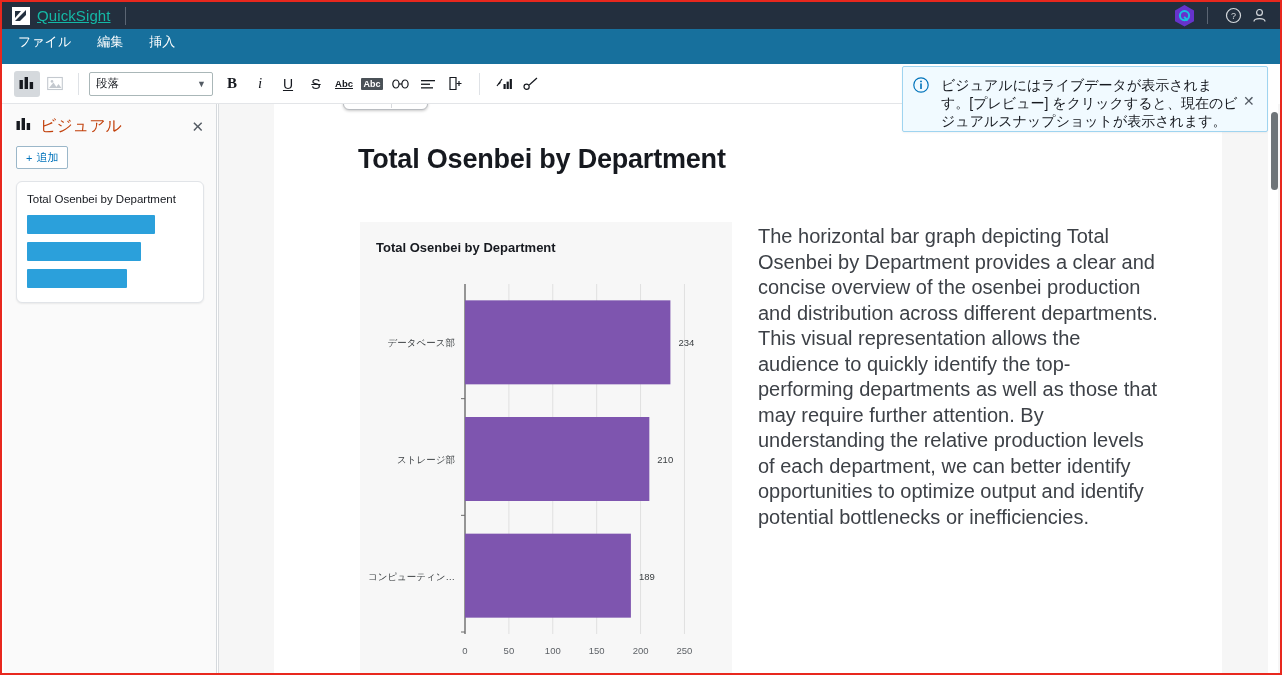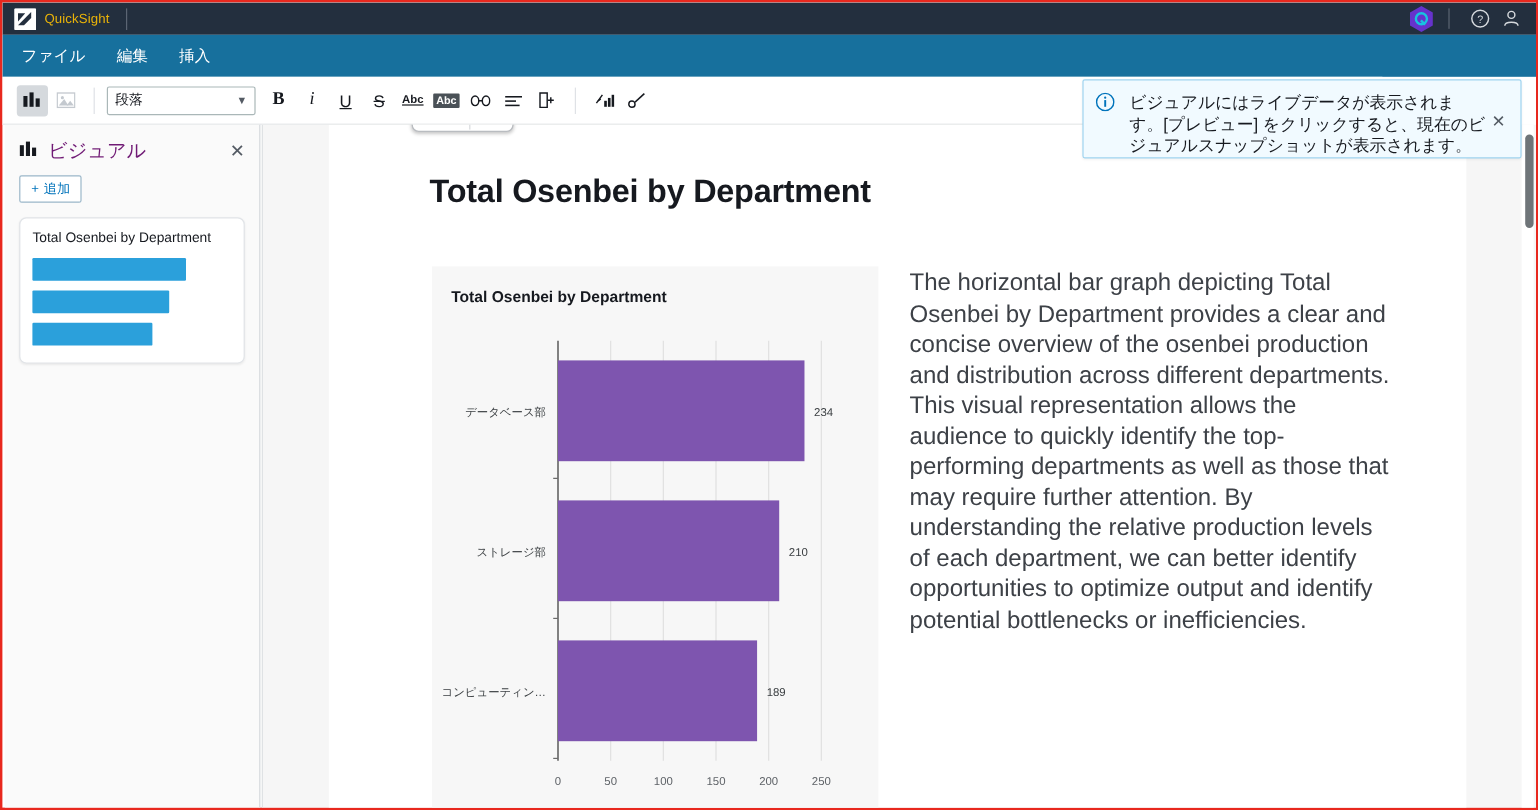--- a/index.html
+++ b/index.html
@@ -24,21 +24,21 @@
     background: #232f3e;
     display: flex; align-items: center;
     color: #ffffff;
   }
   .qs-logo-wrap { display: flex; align-items: center; margin-left: 10px; gap: 7px; }
   .qs-mark {
     width: 18px; height: 18px; background: #ffffff;
     display: block; position: relative; border-radius: 1px;
   }
   .qs-mark svg { display: block; }
-  .qs-name { font-size: 11px; letter-spacing: .1px; color: #eab308; }
+  .qs-name { font-size: 15px; letter-spacing: .1px; color: #14b8a6; text-decoration: underline; }
   .topbar-sep {
     width: 1px; height: 18px; background: #5b6573; margin: 0 14px;
   }
   .doc-title {
     font-size: 11.5px; font-weight: bold; color: #e9eaec;
     border-bottom: 1px solid #6a737f;
     padding-bottom: 2px; max-width: 420px;
     white-space: nowrap; overflow: hidden;
   }
   .topbar-right {
@@ -49,21 +49,21 @@
     display: flex; align-items: center; justify-content: center;
   }
   .topbar-div { width: 1px; height: 17px; background: #5b6573; margin: 0 12px 0 2px; }
   .ticon { width: 26px; height: 26px; display: flex; align-items: center; justify-content: center; }
 
   
   .menubar {
     position: absolute; left: 0; top: 27px;
     width: 1278px; height: 35px;
     background: #17709d;
-    display: flex; align-items: center;
+    display: flex; align-items: flex-start;
     color: #ffffff;
   }
   .menu-item {
     font-size: 13px; color: #ffffff; padding: 4px 10px; margin-left: 6px;
     cursor: default;
   }
   .menu-right { margin-left: auto; display: flex; gap: 9px; margin-right: 10px; }
   .mbtn {
     border: 1px solid #cfe3ef; border-radius: 2px;
     font-size: 12px; padding: 4px 14px; color: #ffffff; background: transparent;
@@ -103,21 +103,21 @@
   }
 
   
   .leftpanel {
     position: absolute; left: 2px; top: 102px;
     width: 213px; height: 571px;
     background: #fafafa; border-right: 1px solid #d5d9dd;
     padding: 12px 12px 0 12px;
   }
   .lp-head { display: flex; align-items: center; gap: 7px; }
-  .lp-title { font-size: 16px; color: #701a75; }
+  .lp-title { font-size: 16px; color: #c2410c; }
   .lp-close { margin-left: auto; font-size: 15px; color: #545b64; line-height: 1; }
   .add-btn {
     margin-top: 9px; display: inline-flex; align-items: center; gap: 4px;
     border: 1px solid #9bb7c9; border-radius: 2px; background: #fff;
     font-size: 11px; color: #0073bb; padding: 3px 9px;
   }
   .thumb-card {
     margin-top: 12px; background: #ffffff; border: 1px solid #e1e4e8;
     border-radius: 6px; padding: 11px 10px 14px 10px;
     box-shadow: 0 1px 2px rgba(0,0,0,.07);

